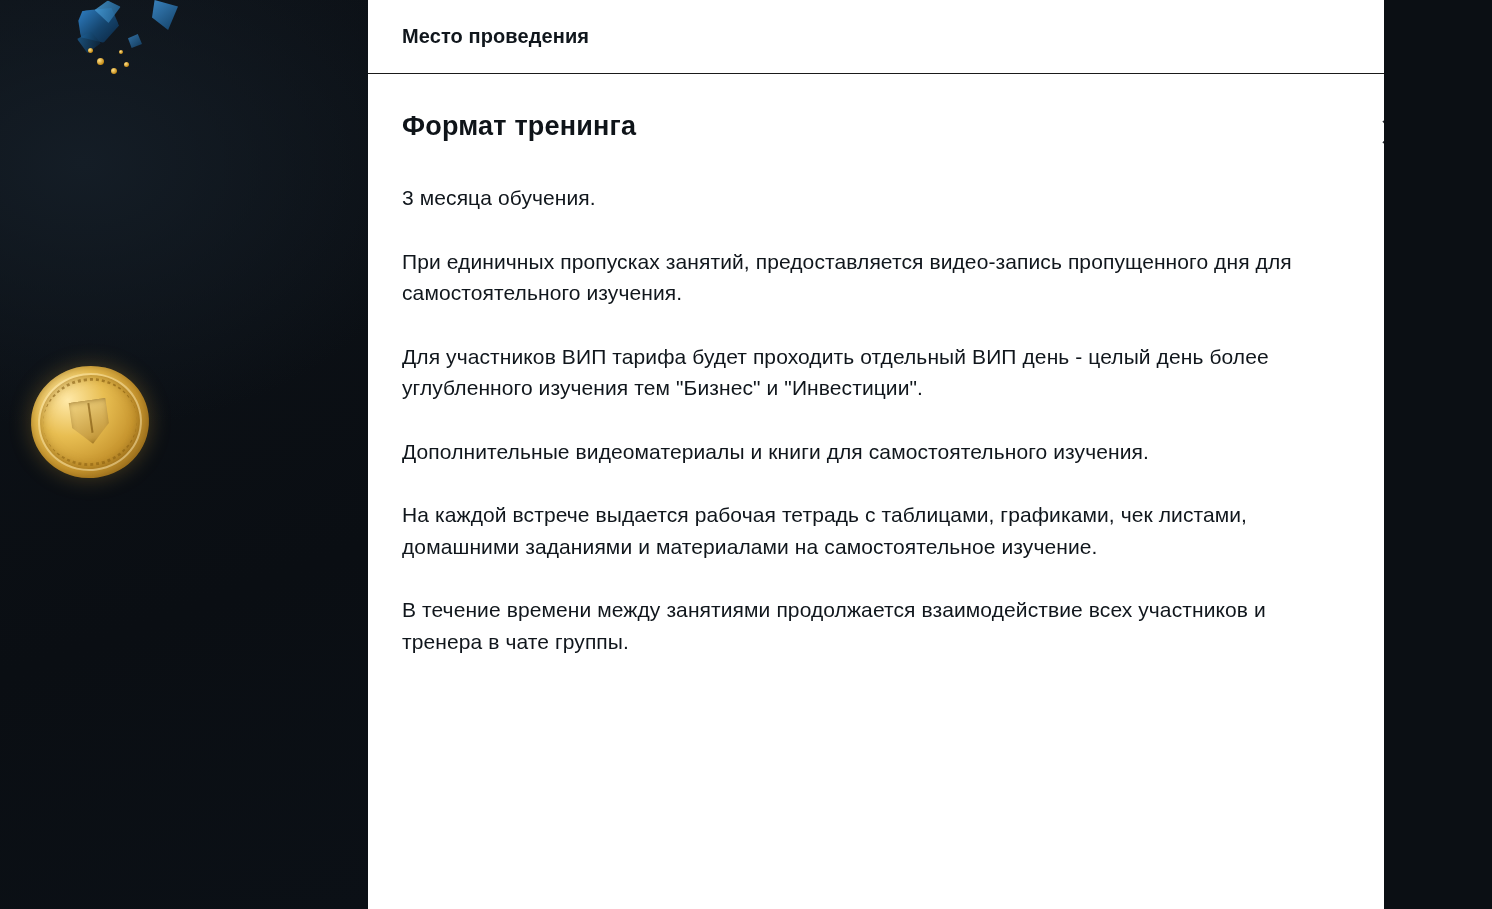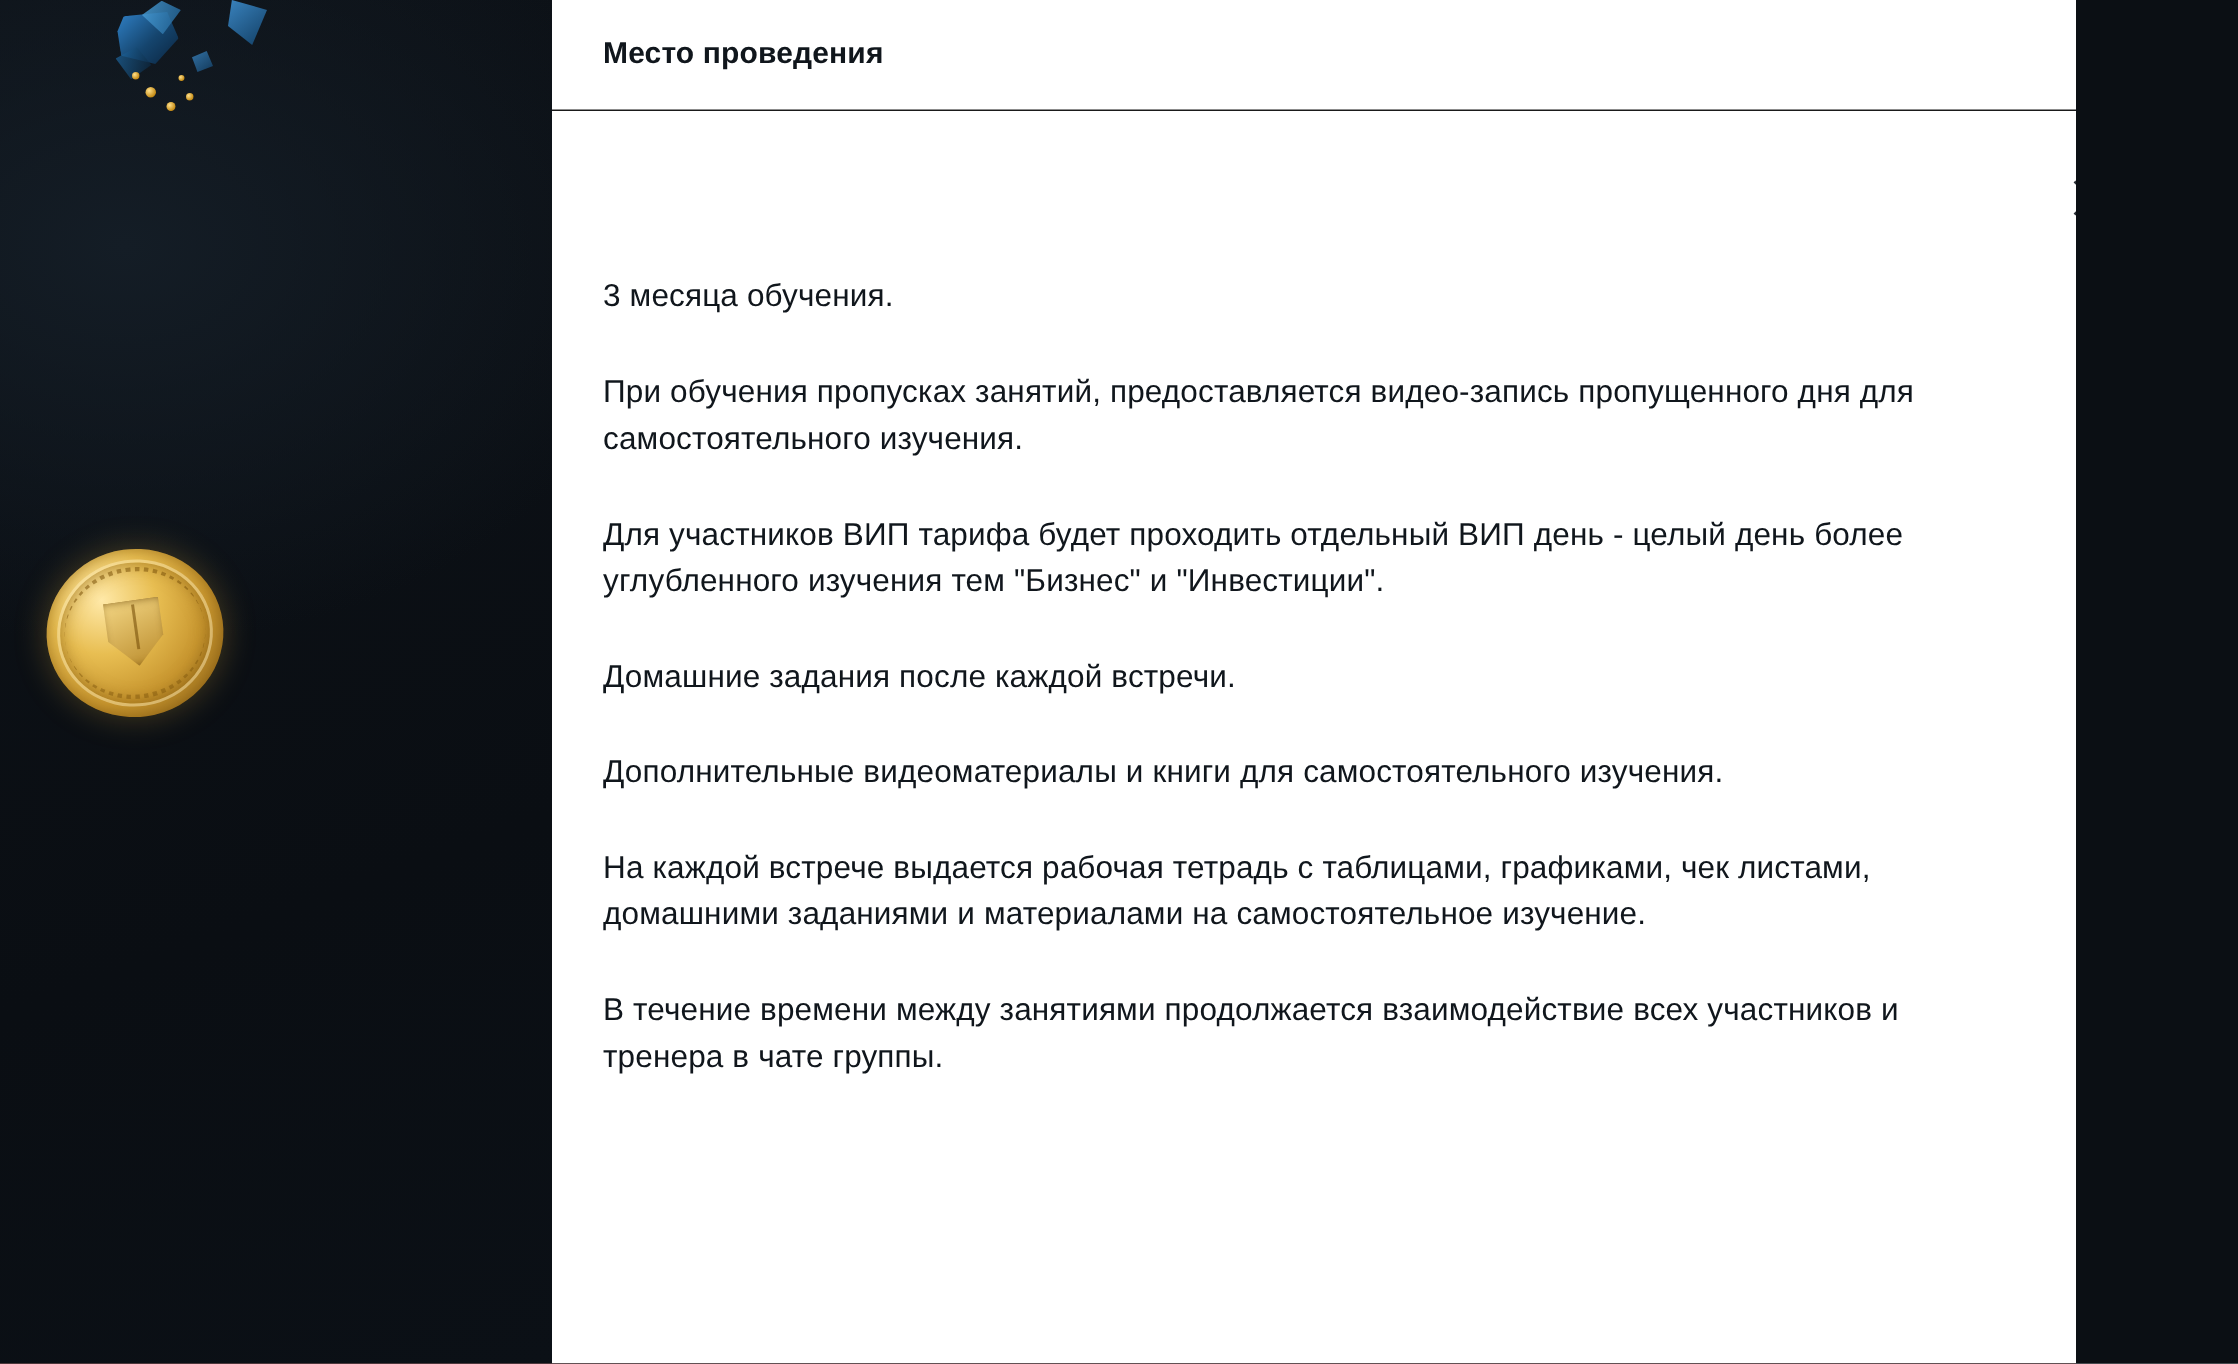--- a/index.html
+++ b/index.html
@@ -247,33 +247,33 @@
         <svg width="32" height="32" viewBox="0 0 32 32">
           <line x1="16" y1="3" x2="16" y2="29" stroke="#111820" stroke-width="2"></line>
           <line x1="3" y1="16" x2="29" y2="16" stroke="#111820" stroke-width="2"></line>
         </svg>
       </button>
     </div>
 
     <div class="panel-body">
 
       <div class="body-head">
+        <div class="body-title">Формат тренинга</div>
         <button class="close-btn" aria-label="close">
           <svg width="28" height="28" viewBox="0 0 28 28">
             <line x1="3" y1="3" x2="25" y2="25" stroke="#2a2f35" stroke-width="1.7"></line>
             <line x1="25" y1="3" x2="3" y2="25" stroke="#2a2f35" stroke-width="1.7"></line>
           </svg>
         </button>
       </div>
 
       <div class="paragraphs">
         <p>3 месяца обучения.</p>
-        <p>При обучения пропусках занятий, предоставляется видео-запись пропущенного дня для самостоятельного изучения.</p>
+        <p>При единичных пропусках занятий, предоставляется видео-запись пропущенного дня для самостоятельного изучения.</p>
         <p>Для участников ВИП тарифа будет проходить отдельный ВИП день - целый день более углубленного изучения тем "Бизнес" и "Инвестиции".</p>
-        <p>Домашние задания после каждой встречи.</p>
         <p>Дополнительные видеоматериалы и книги для самостоятельного изучения.</p>
         <p>На каждой встрече выдается рабочая тетрадь с таблицами, графиками, чек листами, домашними заданиями и материалами на самостоятельное изучение.</p>
         <p>В течение времени между занятиями продолжается взаимодействие всех участников и тренера в чате группы.</p>
       </div>
 
     </div>
   </div>
 </div>
 
 </body></html>

